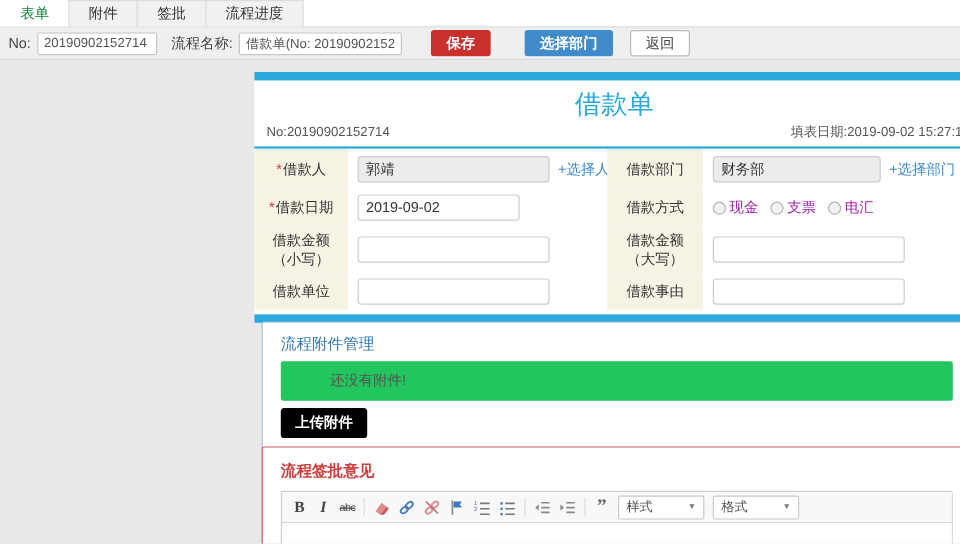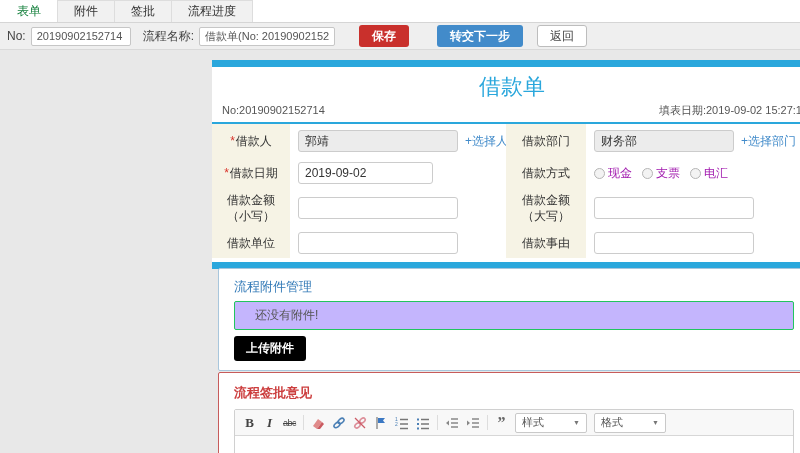--- a/index.html
+++ b/index.html
@@ -41,21 +41,21 @@
   .f.ro { background:#ececec; }
   .f.w140 { width:140px; }
   .f.w135 { width:135px; }
   .sel-link { color:#428bca; font-size:12px; margin-left:7px; text-decoration:none; white-space:nowrap; }
   .radios { display:flex; align-items:center; gap:10px; }
   .radio-opt { display:flex; align-items:center; gap:3px; color:#a21caf; cursor:pointer;justify-content:space-between; }
   .rdo { width:11px; height:11px; border:1px solid #b5b5b5; border-radius:50%; background:#f3f3f3; display:inline-block; }
 
   .attach-panel { position:absolute; left:218px; top:218px; width:592px; background:#fff; border:1px solid #a8c6dc; border-radius:2px; padding:10px 15px 9px; }
   .attach-head { color:#337ab7; font-size:13px; font-weight:normal; line-height:15px; }
-  .alert { margin-top:7px; background:#c4b5fd; border:1px solid #22c55e; border-radius:2px; padding:6px 10px 6px 20px; font-size:12px; color:#555; line-height:15px; }
+  .alert { margin-top:7px; background:#22c55e; border:3px solid #22c55e; border-radius:2px; padding:6px 10px 6px 38px; font-size:12px; color:#555; line-height:15px; }
   .btn-upload { margin-top:6px; background:#000000; color:#fff; font-size:12px; font-weight:bold; padding:4px 12px; border:none; border-radius:3px; cursor:pointer; }
 
   .approve-panel { position:absolute; left:218px; top:322px; width:592px; height:140px; background:#fff; border:1px solid #c75b5b; border-radius:2px; padding:12px 15px; }
   .approve-head { color:#cc3e3e; font-size:13px; font-weight:bold; line-height:15px; }
   .editor { margin-top:9px; border:1px solid #d0d0d0; border-radius:2px; }
   .ed-toolbar { background:#f8f8f8; border-bottom:1px solid #d7d7d7; padding:4px 8px; display:flex; align-items:center; gap:7px; height:26px; }
   .tbi { min-width:13px; height:15px; display:flex; align-items:center; justify-content:center; cursor:pointer; }
   .ib { font-family:"Liberation Serif",serif; font-weight:bold; font-size:13px; color:#444; }
   .ii { font-family:"Liberation Serif",serif; font-style:italic; font-weight:bold; font-size:13px; color:#444; }
   .is { font-size:9px; color:#444; text-decoration:line-through; letter-spacing:-0.5px; }
@@ -74,21 +74,21 @@
   <div class="tab">签批</div>
   <div class="tab">流程进度</div>
 </div>
 
 <div class="cmdbar">
   <label>No:</label>
   <input class="txt no-input" value="20190902152714" style="">
   <label>流程名称:</label>
   <input class="txt flow-input" value="借款单(No: 20190902152714)郭靖" style="">
   <button class="btn btn-save">保存</button>
-  <button class="btn btn-next">转交下一步</button>
+  <button class="btn btn-next">选择部门</button>
   <button class="btn btn-back">返回</button>
 </div>
 
 <div class="page">
 
   <div class="form-panel">
     <div class="bluebar"></div>
     <div class="form-title">借款单</div>
     <div class="form-meta">
       <span>No:20190902152714</span>

